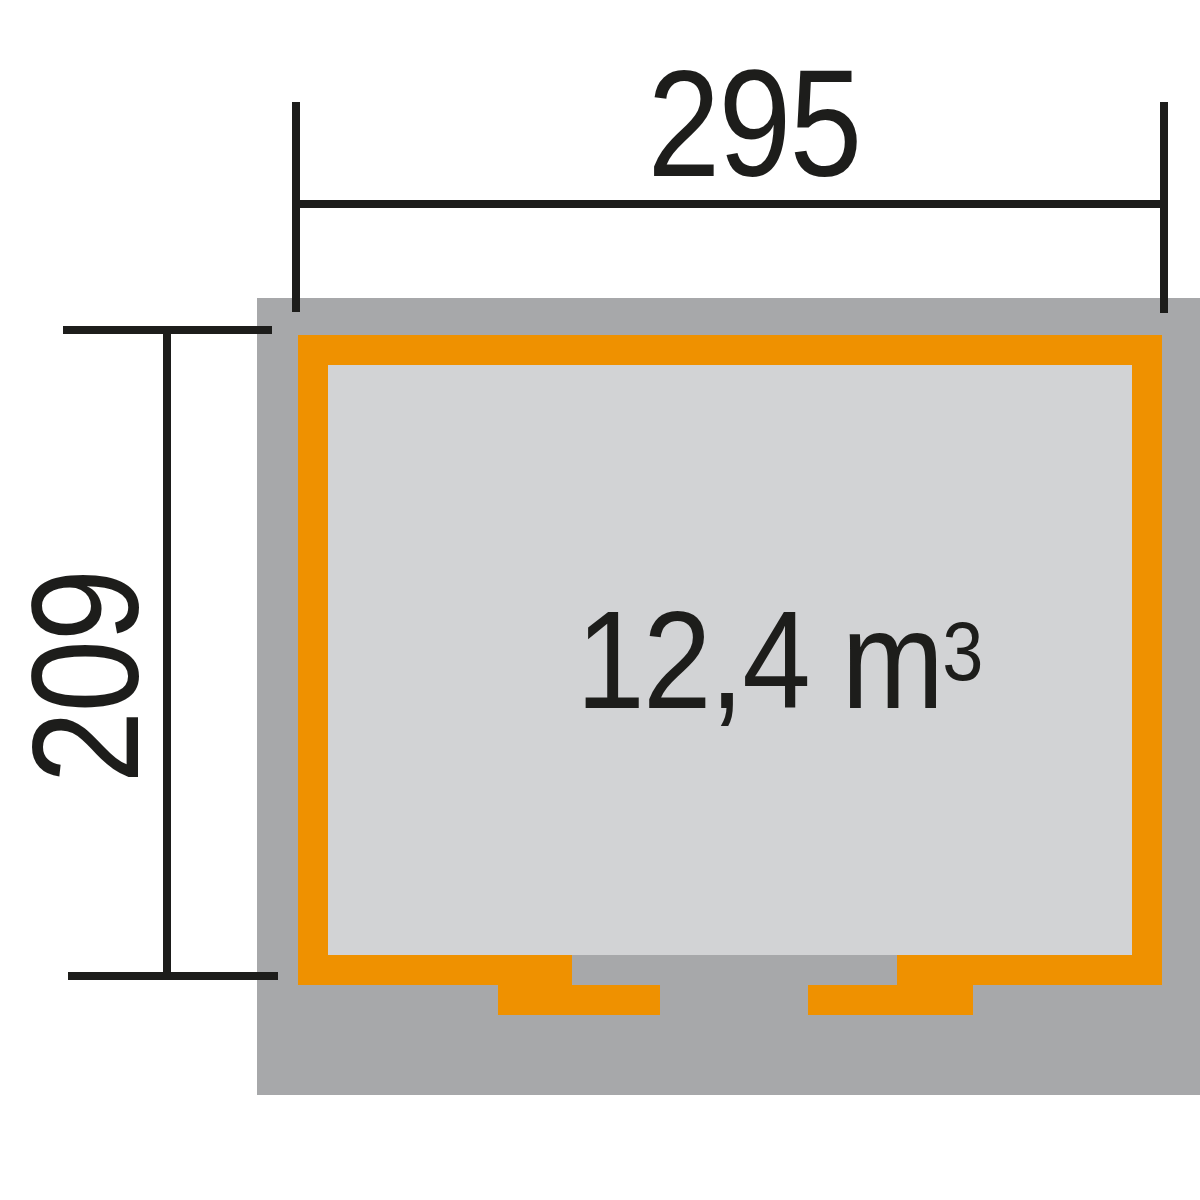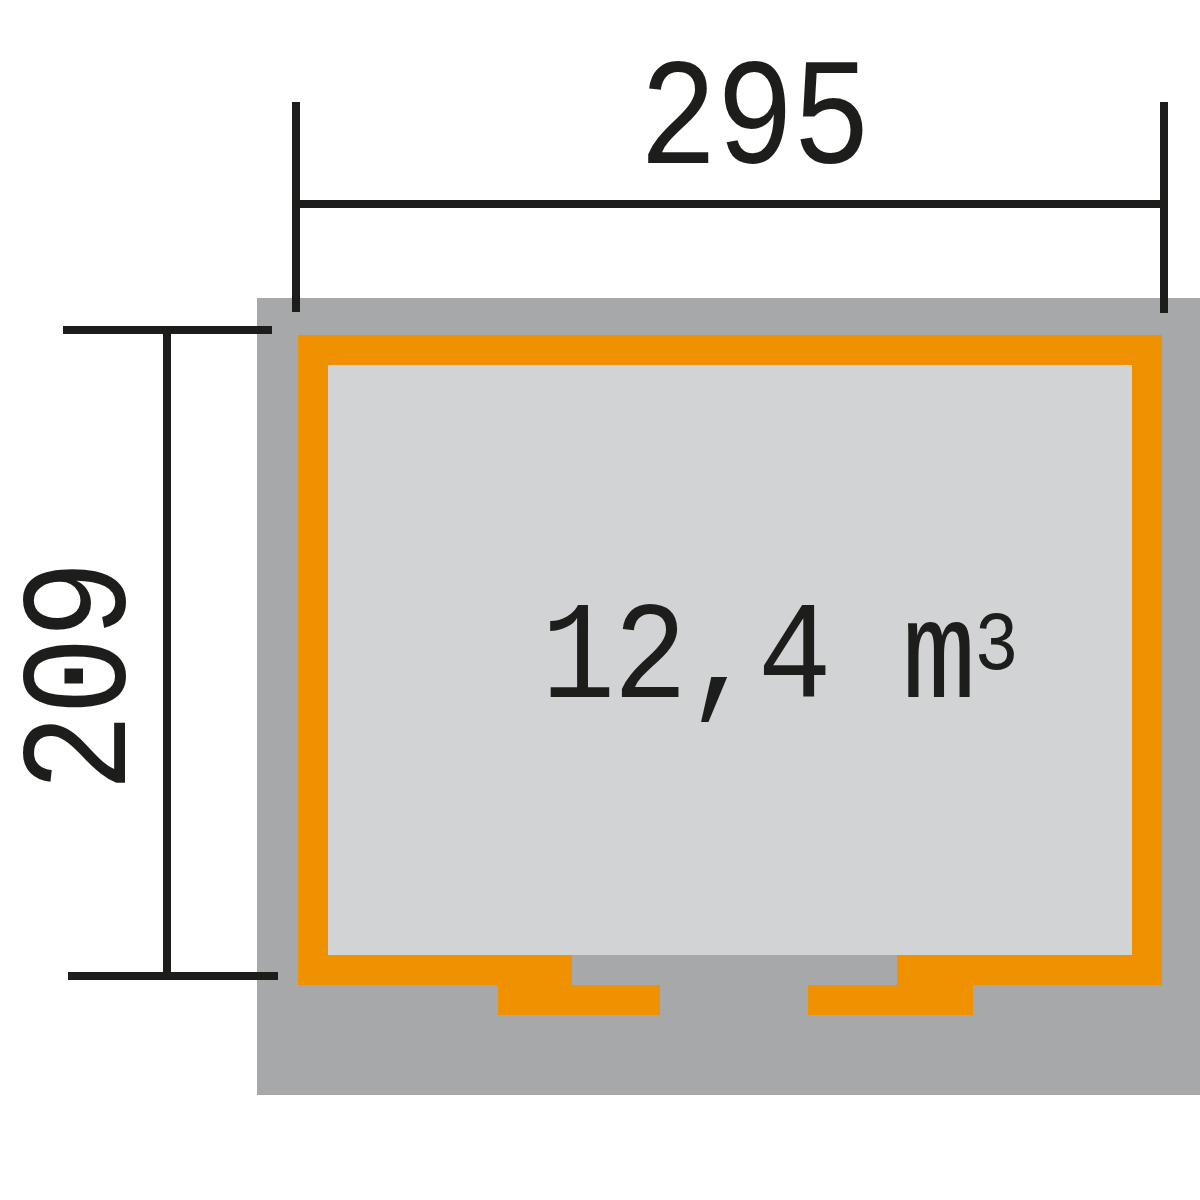--- a/index.html
+++ b/index.html
@@ -9,21 +9,21 @@
     --line-black: #1d1d1b;
     --background: #ffffff;
   }
   html, body { margin: 0; padding: 0; background: var(--background); }
   .canvas {
     position: relative;
     width: 1200px;
     height: 1200px;
     background: var(--background);
     overflow: hidden;
-    font-family: Liberation Mono, monospace;
+    font-family: Liberation Sans, sans-serif;
     color: var(--line-black);
   }
   .abs { position: absolute; }
 
   
   .footprint { left: 257px; top: 298px; width: 943px; height: 797px; background: var(--footprint-gray); }
   .wall      { left: 298px; top: 335px; width: 864px; height: 650px; background: var(--accent-orange); }
   .interior  { left: 328px; top: 365px; width: 804px; height: 590px; background: var(--interior-gray); }
   .door-opening { left: 572px; top: 955px; width: 325px; height: 30px; background: var(--footprint-gray); }
   .door-leaf-left  { left: 498px; top: 985px; width: 162px; height: 30px; background: var(--accent-orange); }

